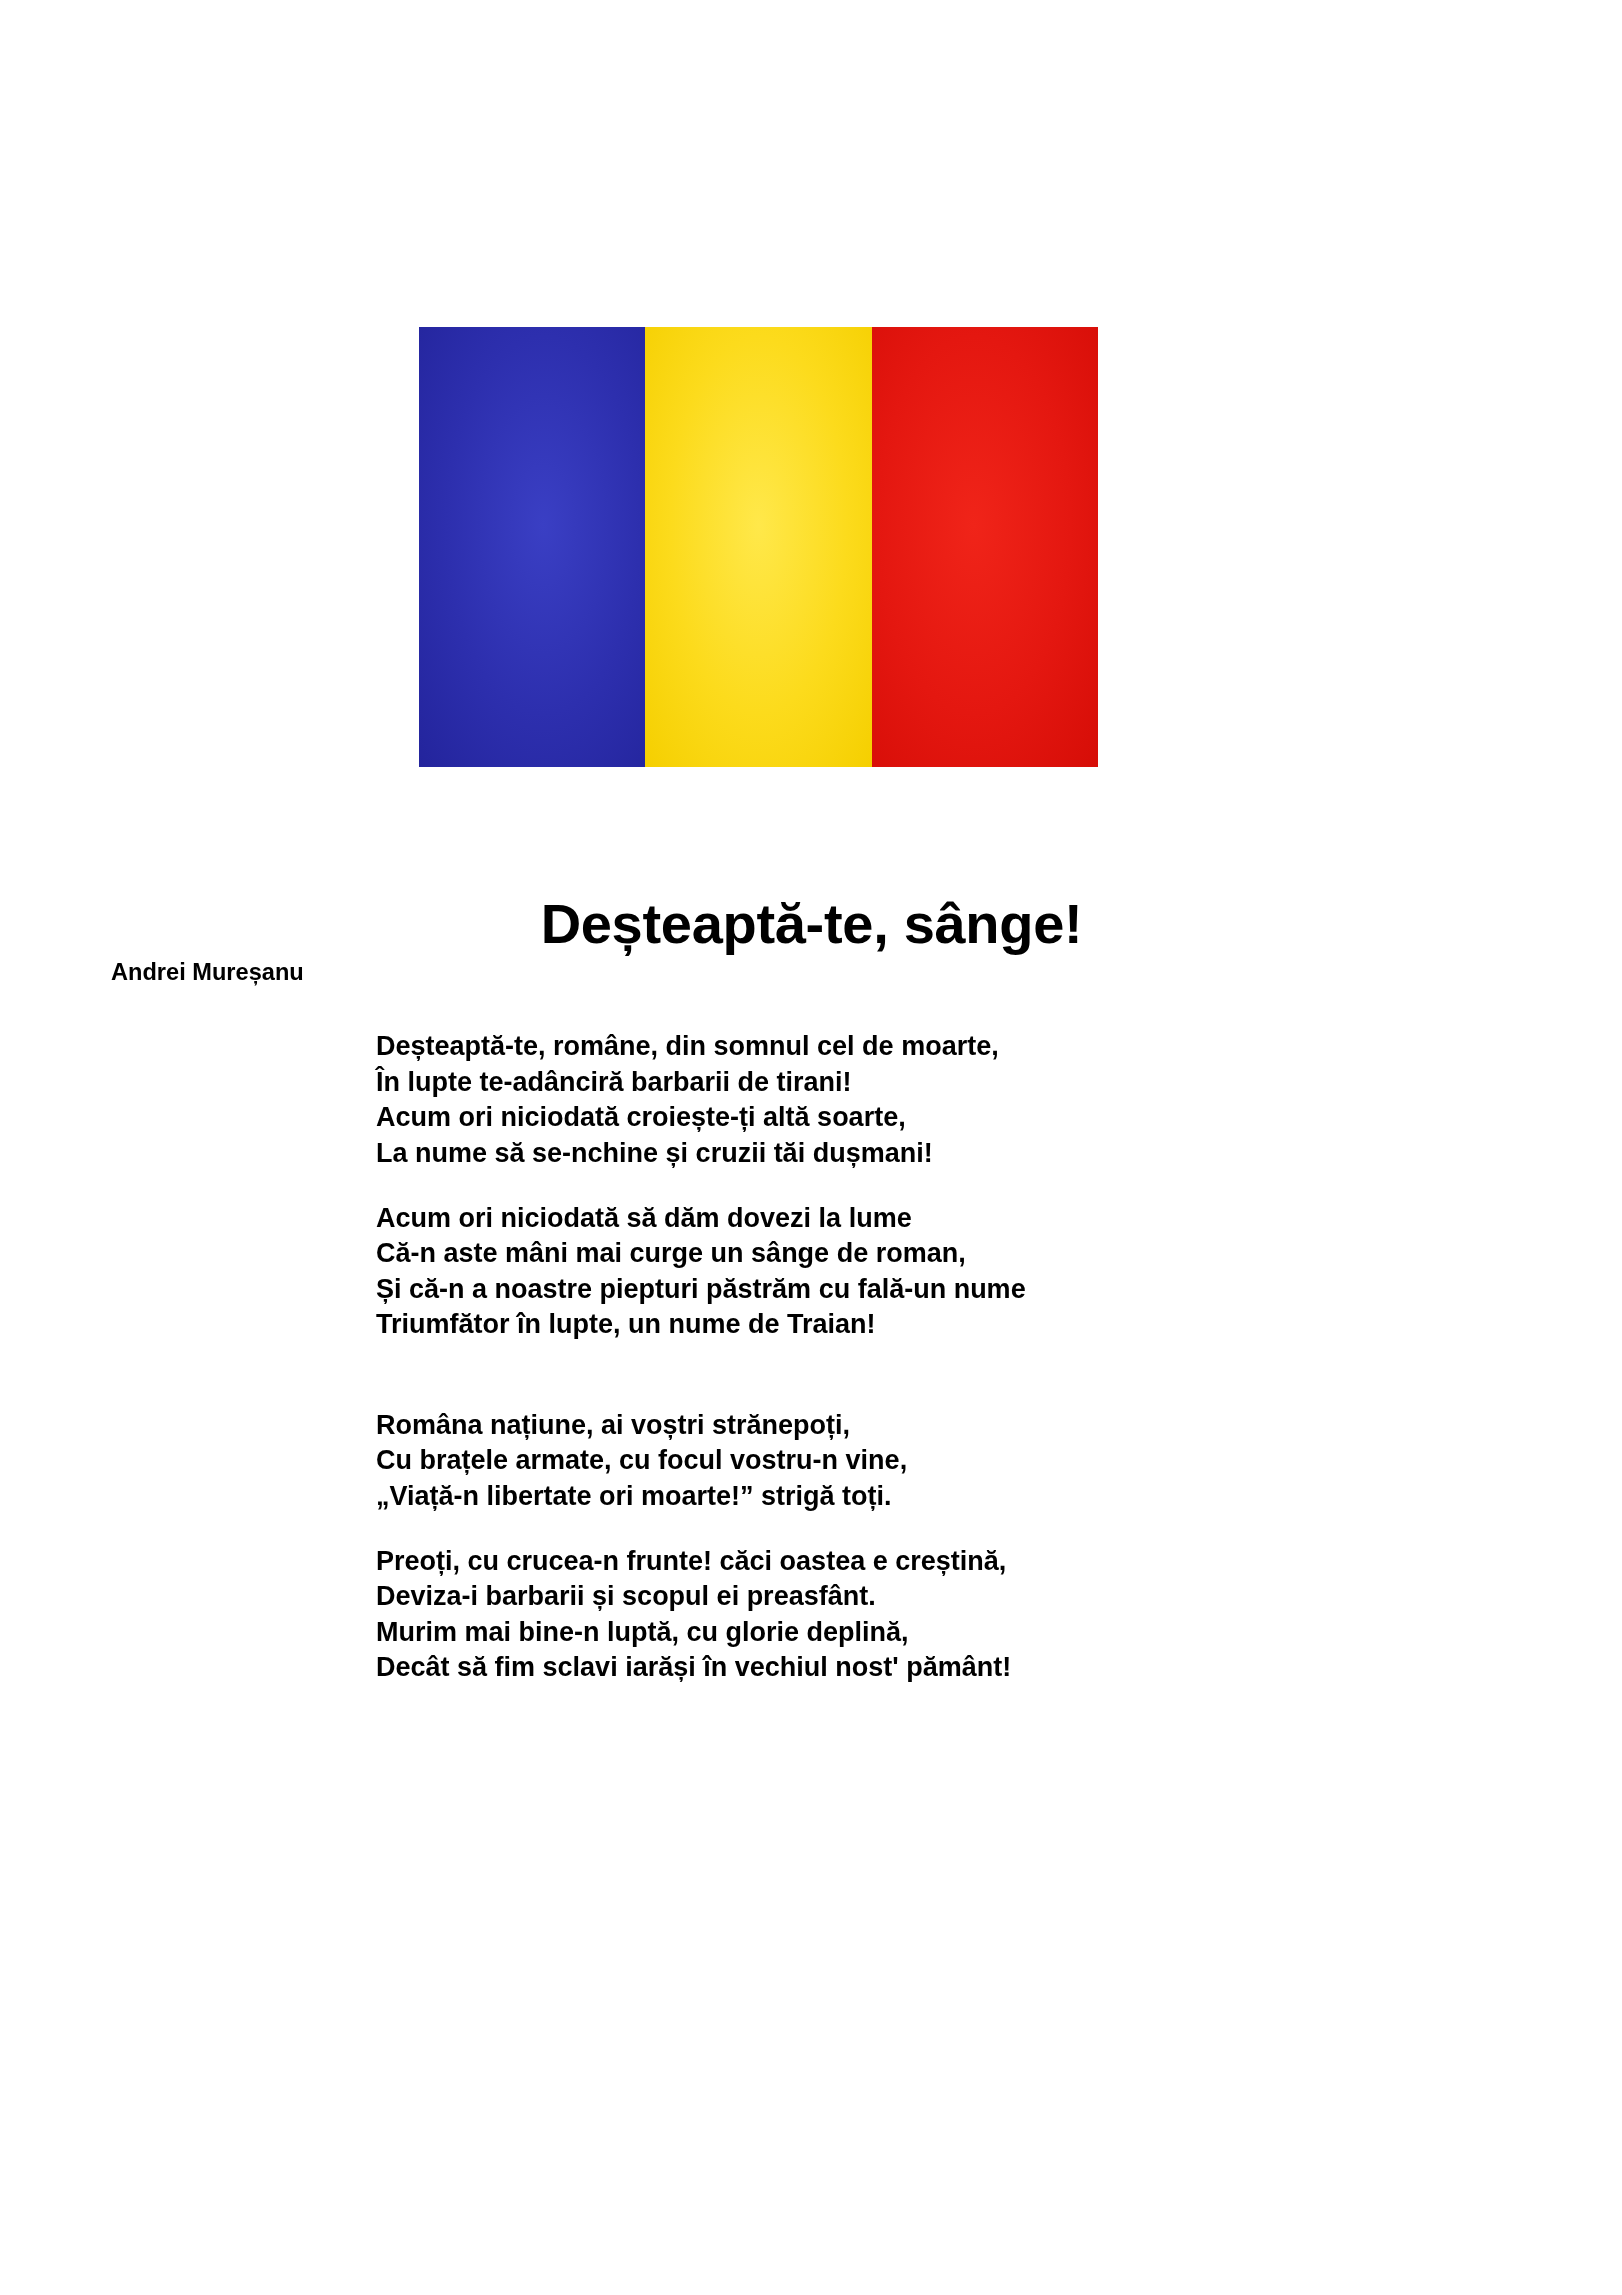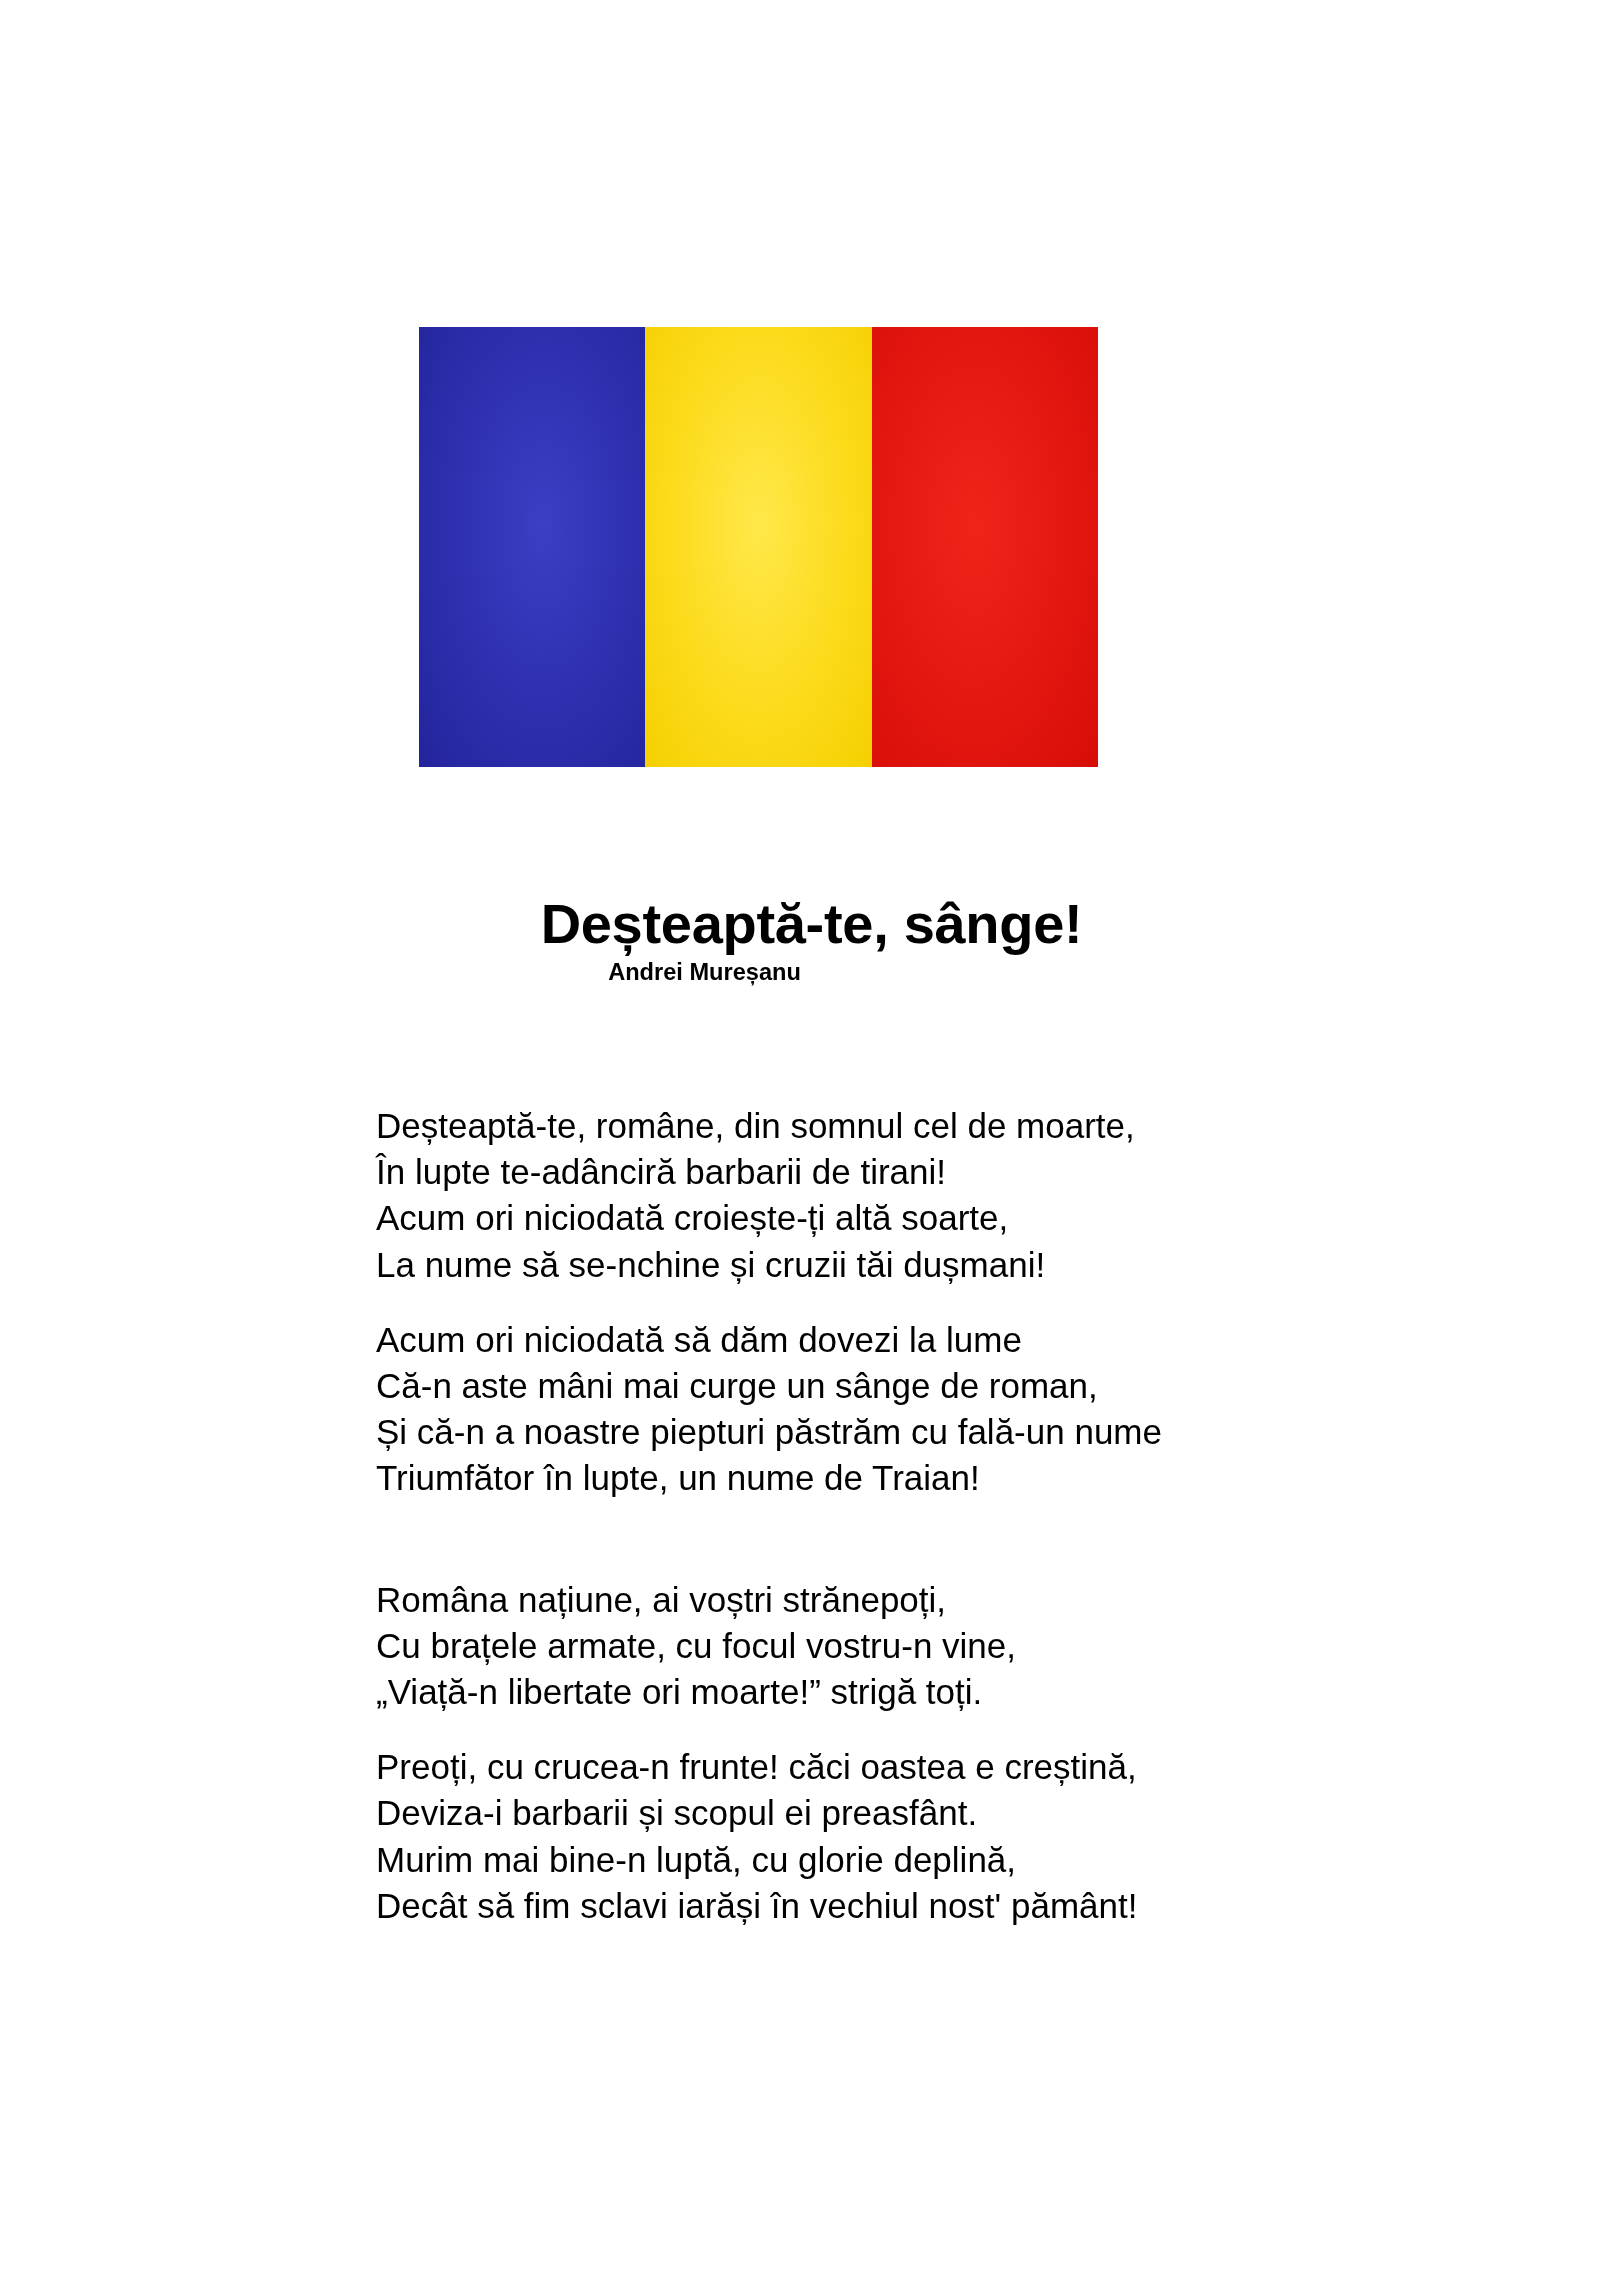--- a/index.html
+++ b/index.html
@@ -59,35 +59,35 @@
     font-size: 56px;
     font-weight: bold;
     letter-spacing: -0.3px;
     line-height: 1.05;
   }
   .author {
     position: absolute;
     left: 0;
     top: 959px;
     width: 1298px;
-    text-align: center;
     font-size: 23.6px;
     font-weight: bold;
     padding-left: 111px;
     box-sizing: border-box;
   }
 
   
   .lyrics {
     position: absolute;
     left: 376px;
-    top: 1103px;
+    top: 1029px;
     width: 982px;
-    font-size: 35px;
+    font-size: 27px;
     line-height: 1.32;
+    font-weight: bold;
   }
   .stanza {
     margin: 0 0 29px 0;
   }
   .stanza .line {
     white-space: pre;
   }
 </style>
 </head>
 <body>

